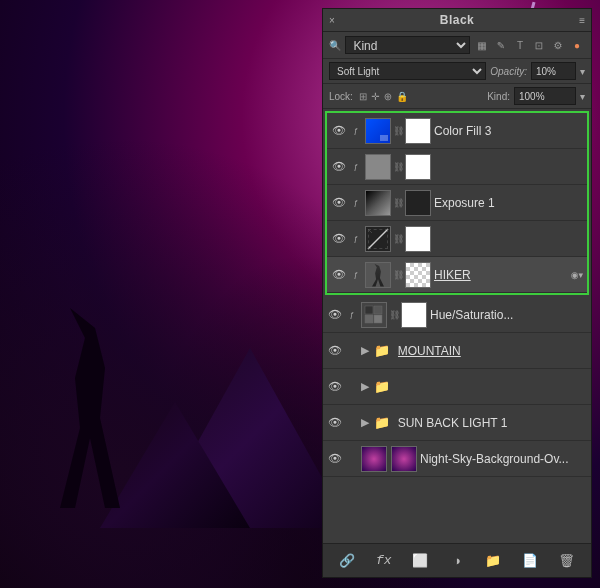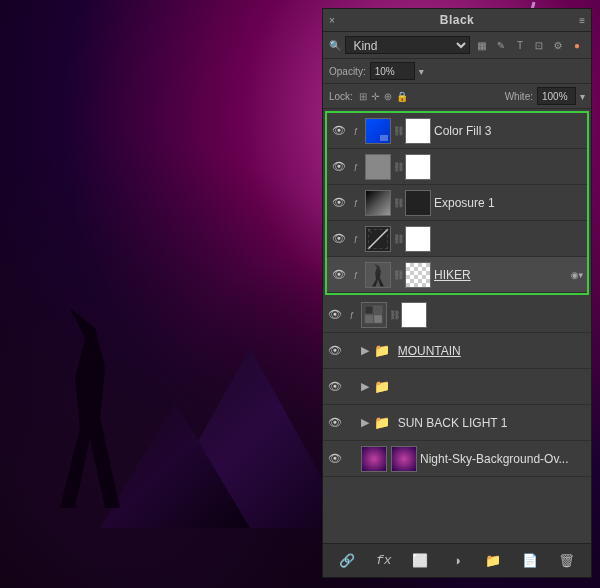--- a/index.html
+++ b/index.html
@@ -160,20 +160,21 @@
       background: #2a2a2a;
       color: #ccc;
       border: 1px solid #1a1a1a;
       font-size: 10px;
       padding: 1px 3px;
       height: 18px;
     }
     .opacity-label {
       color: #aaa;
       font-size: 10px;
+      font-style: italic;
     }
     .opacity-value {
       background: #2a2a2a;
       color: #ccc;
       border: 1px solid #1a1a1a;
       font-size: 10px;
       padding: 1px 4px;
       width: 45px;
       height: 18px;
     }
@@ -204,21 +205,21 @@
     .fill-label {
       color: #aaa;
       font-size: 10px;
     }
     .fill-value {
       background: #2a2a2a;
       color: #ccc;
       border: 1px solid #1a1a1a;
       font-size: 10px;
       padding: 1px 4px;
-      width: 39px;
+      width: 62px;
       height: 18px;
     }
 
     
     .layers-list {
       flex: 1;
       overflow-y: auto;
       background: #3c3c3c;
     }
     .layers-list::-webkit-scrollbar {
@@ -388,34 +389,37 @@
       <span class="filter-icon">▦</span>
       <span class="filter-icon">✎</span>
       <span class="filter-icon">T</span>
       <span class="filter-icon">⊡</span>
       <span class="filter-icon">⚙</span>
       <span class="filter-icon" style="color:#e85;">●</span>
     </div>
   </div>
 
   <div class="mode-row">
+    <select class="mode-select">
+      <option>Soft Light</option>
+    </select>
     <span class="opacity-label">Opacity:</span>
     <input class="opacity-value" type="text" value="10%" style="">
     <span style="color:#aaa;font-size:10px;">▾</span>
   </div>
 
   <div class="lock-row">
     <span class="lock-label">Lock:</span>
     <div class="lock-icons">
       <span class="lock-icon">⊞</span>
       <span class="lock-icon">✛</span>
       <span class="lock-icon">⊕</span>
       <span class="lock-icon">🔒</span>
     </div>
-    <span class="fill-label">White:</span>
+    <span class="fill-label">Kind:</span>
     <input class="fill-value" type="text" value="100%" style="">
     <span style="color:#aaa;font-size:10px;">▾</span>
   </div>
 
   <div class="layers-list">
 
     <div class="selected-group">
 
       <div class="layer-row">
         <span class="eye-icon">👁</span>
@@ -491,20 +495,21 @@
           <svg width="20" height="20" viewBox="0 0 20 20">
             <rect x="1" y="1" width="8" height="8" fill="#333" stroke="#666" stroke-width="0.5"></rect>
             <rect x="10" y="1" width="8" height="8" fill="#555" stroke="#666" stroke-width="0.5"></rect>
             <rect x="1" y="10" width="8" height="8" fill="#666" stroke="#666" stroke-width="0.5"></rect>
             <rect x="10" y="10" width="8" height="8" fill="#777" stroke="#666" stroke-width="0.5"></rect>
           </svg>
         </div>
         <span class="link-icon">⛓</span>
         <div class="layer-thumb thumb-white"></div>
       </div>
+      <span class="layer-name">Hue/Saturatio...</span>
     </div>
 
     <div class="layer-row">
       <span class="eye-icon">👁</span>
       <span class="fx-icon" style="font-size:8px;color:transparent;">ƒ</span>
       <span style="color:#aaa;font-size:11px;margin-right:2px;">▶</span>
       <span style="font-size:13px;color:#ccc;margin-right:4px;">📁</span>
       <span class="layer-name underline">MOUNTAIN</span>
     </div>
 

